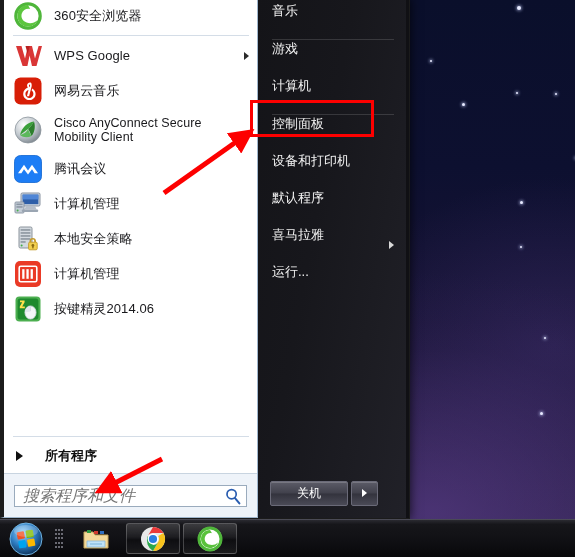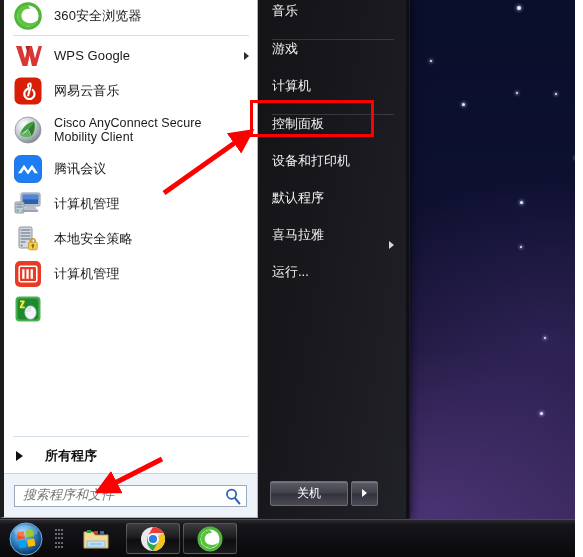--- a/index.html
+++ b/index.html
@@ -129,26 +129,26 @@
     height: 22px;
     background: #fff;
     border: 1px solid #9aabbd;
     display: flex;
     align-items: center;
     padding: 0 6px;
     box-sizing: border-box;
   }
   #search-input {
     border: none; outline: none;
-    font-size: 13px;
+    font-size: 16px;
     font-style: italic;
     color: #6b6b6b;
     background: transparent;
     width: 100%;
-    font-family: Liberation Mono, monospace;
+    font-family: Liberation Sans, sans-serif;
   }
   #search-icon {
     position: absolute; right: 5px; top: 2px;
     width: 16px; height: 17px;
   }
   
   #right-pane {
     position: relative;
     width: 148px;
     background: linear-gradient(100deg, #141418 0%, #17171c 40%, #212128 100%);
@@ -384,20 +384,21 @@
           </div>
           <div class="prog-item">
             <span class="prog-icon"><svg width="30" height="30" viewBox="0 0 30 30">
                 <rect x="2.5" y="2.5" width="25" height="25" rx="4" fill="#4caf50"></rect>
                 <rect x="4.6" y="4.6" width="20.8" height="20.8" rx="2.6" fill="#1e8a2e"></rect>
                 <path d="M7,6.6 L11.6,6.6 L11.6,8.2 L9.2,12.6 L11.8,12.6 L11.8,14.2 L6.8,14.2 L6.8,12.6 L9.2,8.2 L7,8.2 Z" fill="#ffe14a"></path>
                 <ellipse cx="17.5" cy="18.5" rx="5.6" ry="6.6" fill="#f3f6f8" stroke="#cbd3da" stroke-width="0.8"></ellipse>
                 <line x1="17.5" y1="12" x2="17.5" y2="17" stroke="#cbd3da" stroke-width="0.9"></line>
                 <path d="M12,18.5 C12,15 14.4,12 17.5,12 L17.5,17.5 Z" fill="#dfe6ec"></path>
               </svg></span>
+            <span class="prog-label">按键精灵2014.06</span>
           </div>
         </div>
 
       <div class="divider"></div>
 
       <div id="all-programs">
         <span class="tri"></span>
         <span class="ap-label">所有程序</span>
       </div>
 

